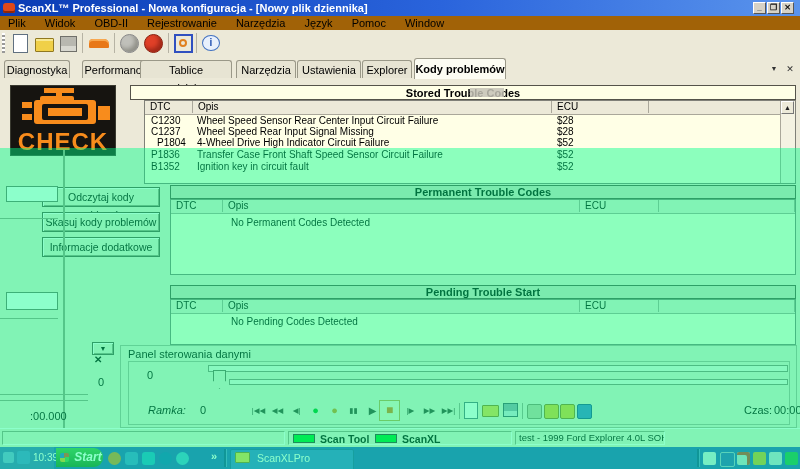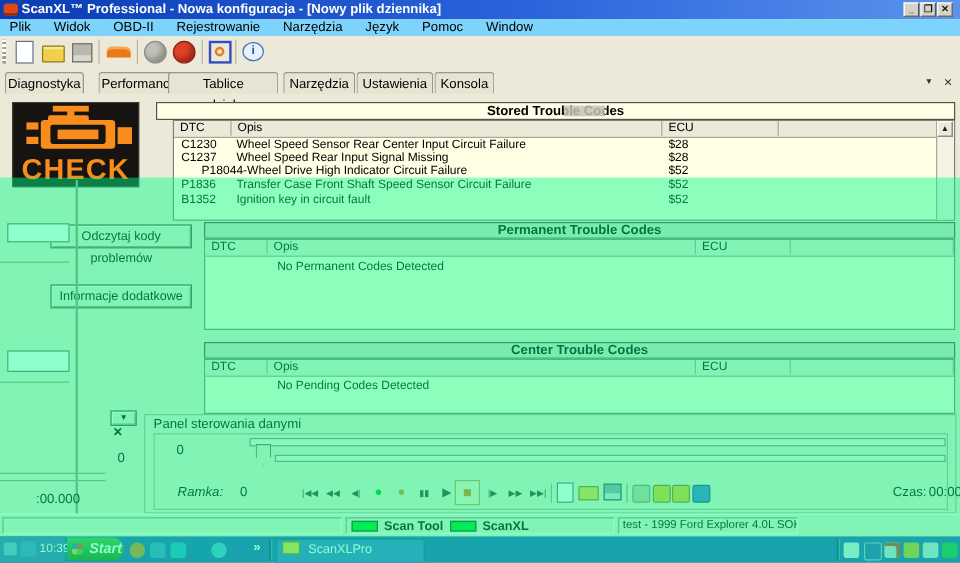--- a/index.html
+++ b/index.html
@@ -7,21 +7,21 @@
           font-family:"Liberation Sans",sans-serif;font-size:11px;color:#000;}
   .abs{position:absolute;}
   
   .titlebar{left:0;top:0;width:800px;height:16px;
     background:linear-gradient(90deg,#0a3cb4 0%,#2a64dc 55%,#5a94ec 100%);
     color:#fff;font-weight:bold;font-size:11px;line-height:16px;white-space:nowrap;}
   .appicon{left:3px;top:3px;width:12px;height:10px;background:#e04818;border-radius:3px 3px 2px 2px;box-shadow:inset 0 -2px 0 #902808;}
   .wbtn{width:13px;height:12px;background:#d6d2c6;border:1px solid #fff;border-right-color:#555;border-bottom-color:#555;
     font-size:8px;line-height:10px;text-align:center;color:#111;font-weight:bold;box-sizing:border-box;}
   
-  .menubar{left:0;top:16px;width:800px;height:14px;background:#7dd3fc;}
+  .menubar{left:0;top:16px;width:800px;height:14px;background:#a16207;}
   .menuitem{display:inline-block;padding:0 8px;height:14px;line-height:14px;font-size:11px;}
   .toolbar{left:0;top:30px;width:800px;height:26px;background:#ece9d8;border-bottom:1px solid #d0cdbd;}
   .grip{left:2px;top:33px;width:3px;height:20px;background:repeating-linear-gradient(#fff 0 2px,#999 2px 4px);}
   .tico{top:33px;width:20px;height:20px;}
   .tsep{top:33px;width:1px;height:20px;background:#b6b3a4;}
   
   .tabrow{left:0;top:56px;width:800px;height:22px;background:#ece9d8;}
   .tab{position:absolute;top:60px;height:18px;background:#e7e4d3;border:1px solid #9a9888;border-bottom:none;
     border-radius:3px 3px 0 0;text-align:center;font-size:11px;line-height:18px;box-sizing:border-box;}
   .tab.active{background:#fcfcf2;font-weight:bold;top:58px;height:21px;line-height:20px;z-index:2;}
@@ -125,21 +125,22 @@
   <div class="abs tico" style="left:201px;">
     <div style="width:16px;height:14px;background:#e8f0fc;border:1px solid #4070c0;border-radius:50%;margin:2px 0 0 1px;color:#2050b0;font-weight:bold;font-size:10px;text-align:center;line-height:14px;">i</div>
   </div>
 
   <div class="abs tabrow"></div>
   <div class="tab" style="left:4px;width:66px;"><span>Diagnostyka</span></div>
   <div class="tab" style="left:71px;width:68px;margin-left:11px;"><span>Performance</span></div>
   <div class="tab" style="left:140px;width:92px;"><span>Tablice rozdzielcze</span></div>
   <div class="tab" style="left:236px;width:60px;"><span>Narzędzia</span></div>
   <div class="tab" style="left:297px;width:64px;"><span>Ustawienia</span></div>
-  <div class="tab" style="left:362px;width:50px;"><span>Konsola</span></div>
+  <div class="tab" style="left:362px;width:50px;"><span>Explorer</span></div>
+  <div class="tab active" style="left:414px;width:92px;"><span>Kody problemów</span></div>
   <div class="abs" style="left:768px;top:63px;width:12px;height:12px;font-size:7px;line-height:12px;text-align:center;color:#333;">▼</div>
   <div class="abs" style="left:784px;top:63px;width:12px;height:12px;font-size:9px;line-height:12px;text-align:center;color:#333;">✕</div>
 
   <div class="abs strip" style="left:130px;top:85px;width:666px;height:15px;line-height:14px;">
     <span>Stored Trouble Codes</span>
   </div>
 
   <div class="abs checkbox">
     <svg width="100" height="40" viewBox="0 0 100 40" style="position:absolute;left:3px;top:2px;">
       <g fill="#f88c1c">
@@ -176,58 +177,61 @@
       <span class="dcell" style="left:6px;">C1230</span>
       <span class="dcell" style="left:52px;">Wheel Speed Sensor Rear Center Input Circuit Failure</span>
       <span class="dcell" style="left:412px;">$28</span>
     </div>
     <div class="drow" style="top:25px;">
       <span class="dcell" style="left:6px;">C1237</span>
       <span class="dcell" style="left:52px;">Wheel Speed Rear Input Signal Missing</span>
       <span class="dcell" style="left:412px;">$28</span>
     </div>
     <div class="drow" style="top:36px;">
-      <span class="dcell" style="left:23px;">P1804</span>
+      <span class="dcell" style="left:12px;">P1804</span>
       <span class="dcell" style="left:52px;">4-Wheel Drive High Indicator Circuit Failure</span>
       <span class="dcell" style="left:412px;">$52</span>
     </div>
     <div class="drow" style="top:48px;">
       <span class="dcell" style="left:6px;">P1836</span>
       <span class="dcell" style="left:52px;">Transfer Case Front Shaft Speed Sensor Circuit Failure</span>
       <span class="dcell" style="left:412px;">$52</span>
     </div>
     <div class="drow" style="top:60px;">
       <span class="dcell" style="left:6px;">B1352</span>
       <span class="dcell" style="left:52px;">Ignition key in circuit fault</span>
       <span class="dcell" style="left:412px;">$52</span>
     </div>
   </div>
 
   <div class="abs btn3d" style="left:42px;top:187px;width:118px;height:20px;line-height:18px;">
     <span>Odczytaj kody problemów</span>
+  </div>
+  <div class="abs btn3d" style="left:42px;top:212px;width:118px;height:20px;line-height:18px;">
+    <span>Skasuj kody problemów</span>
   </div>
   <div class="abs btn3d" style="left:42px;top:237px;width:118px;height:20px;line-height:18px;">
     <span>Informacje dodatkowe</span>
   </div>
 
   <div class="abs strip stripg" style="left:170px;top:185px;width:626px;height:14px;line-height:13px;">
     <span>Permanent Trouble Codes</span>
   </div>
   <div class="abs dtable" style="left:170px;top:199px;width:626px;height:76px;">
     <div class="hrow" style="width:624px;">
       <div class="hcell" style="left:0;width:52px;">DTC</div>
       <div class="hcell" style="left:52px;width:357px;">Opis</div>
       <div class="hcell" style="left:409px;width:79px;">ECU</div>
       <div class="hcell" style="left:488px;width:136px;"></div>
     </div>
     <div class="drow" style="top:17px;left:60px;">No Permanent Codes Detected</div>
   </div>
 
   <div class="abs strip stripg" style="left:170px;top:285px;width:626px;height:14px;line-height:13px;">
-    <span>Center Trouble Codes</span>
+    <span>Pending Trouble Start</span>
   </div>
   <div class="abs dtable" style="left:170px;top:299px;width:626px;height:46px;">
     <div class="hrow" style="width:624px;">
       <div class="hcell" style="left:0;width:52px;">DTC</div>
       <div class="hcell" style="left:52px;width:357px;">Opis</div>
       <div class="hcell" style="left:409px;width:79px;">ECU</div>
       <div class="hcell" style="left:488px;width:136px;"></div>
     </div>
     <div class="drow" style="top:16px;left:60px;">No Pending Codes Detected</div>
   </div>

